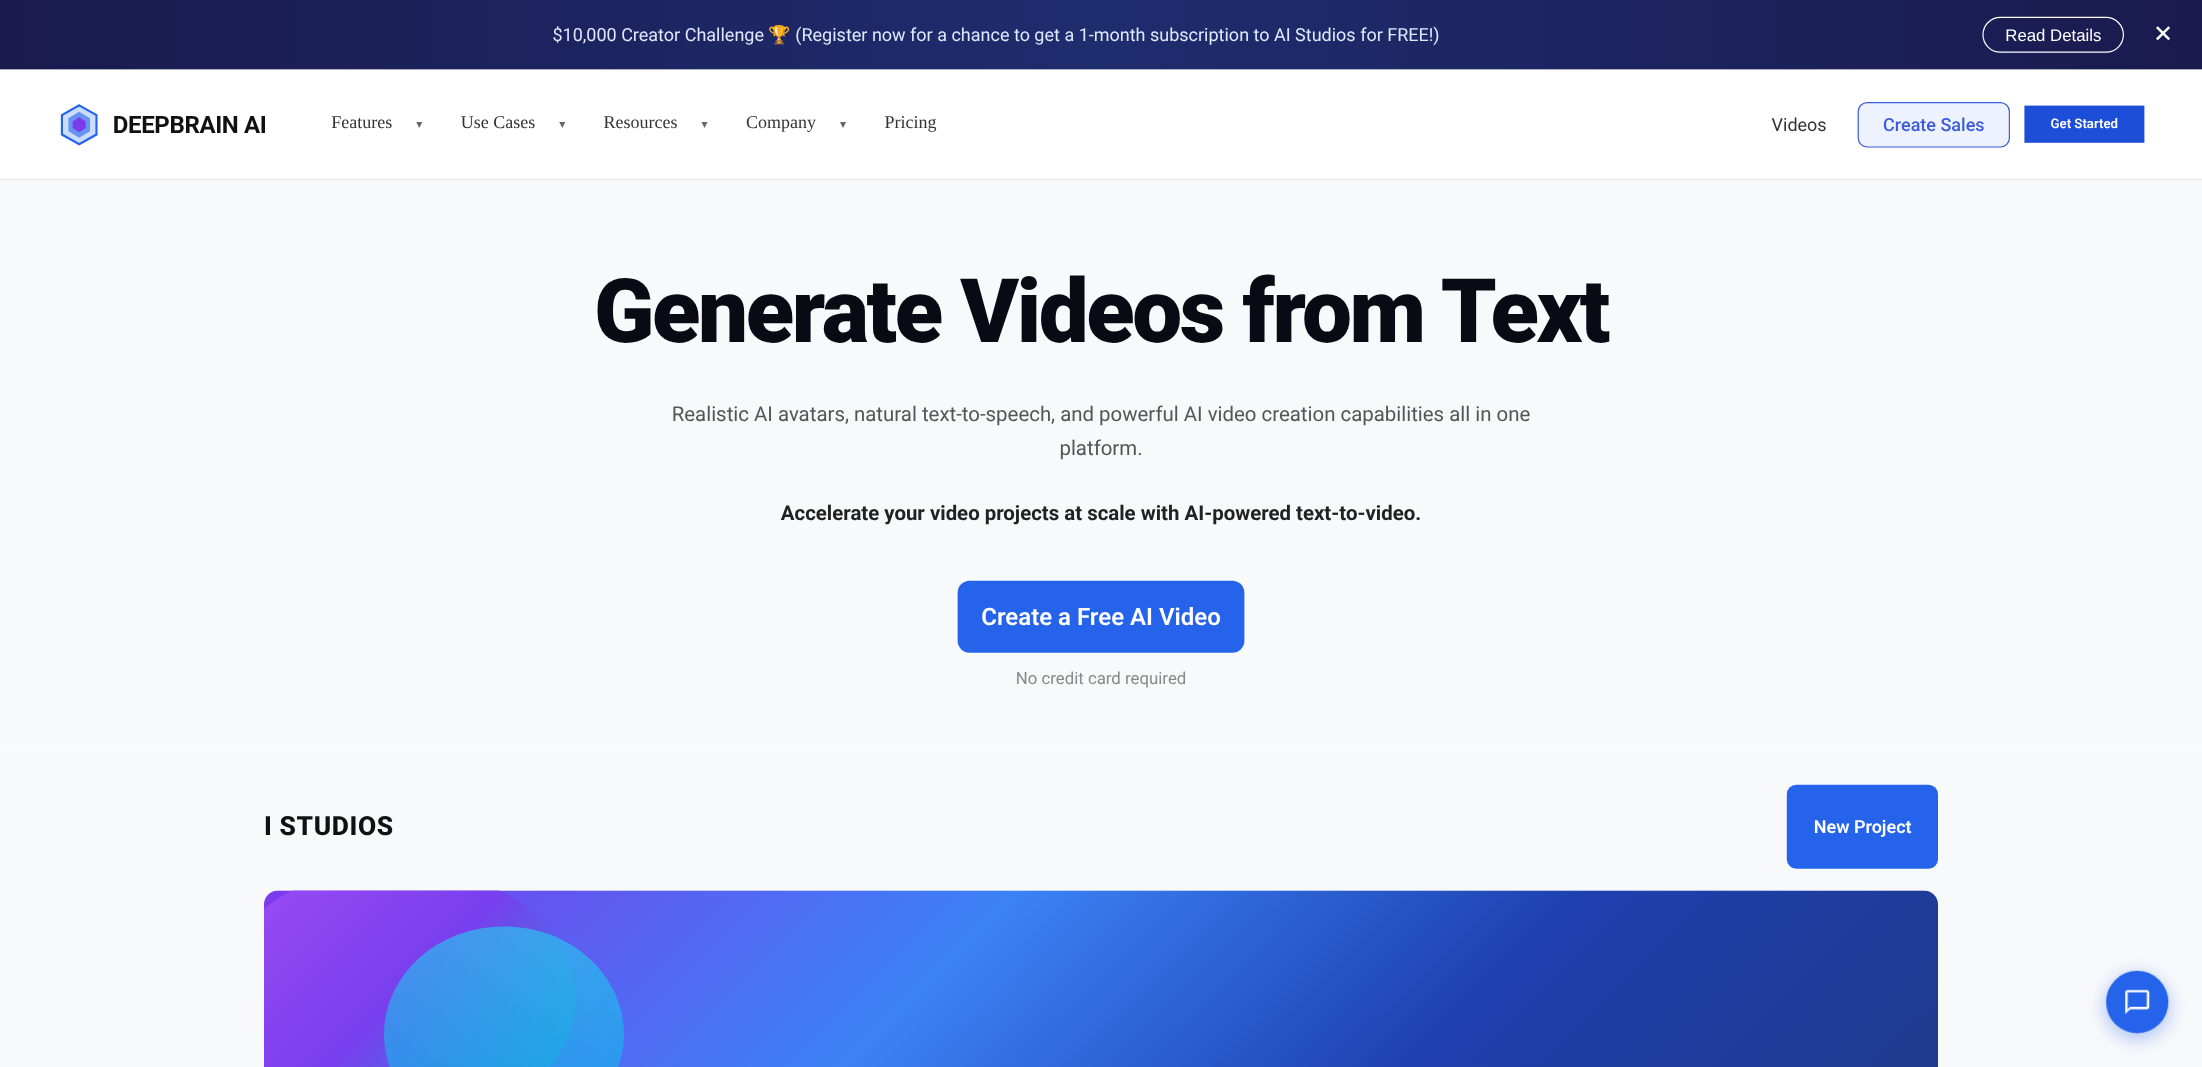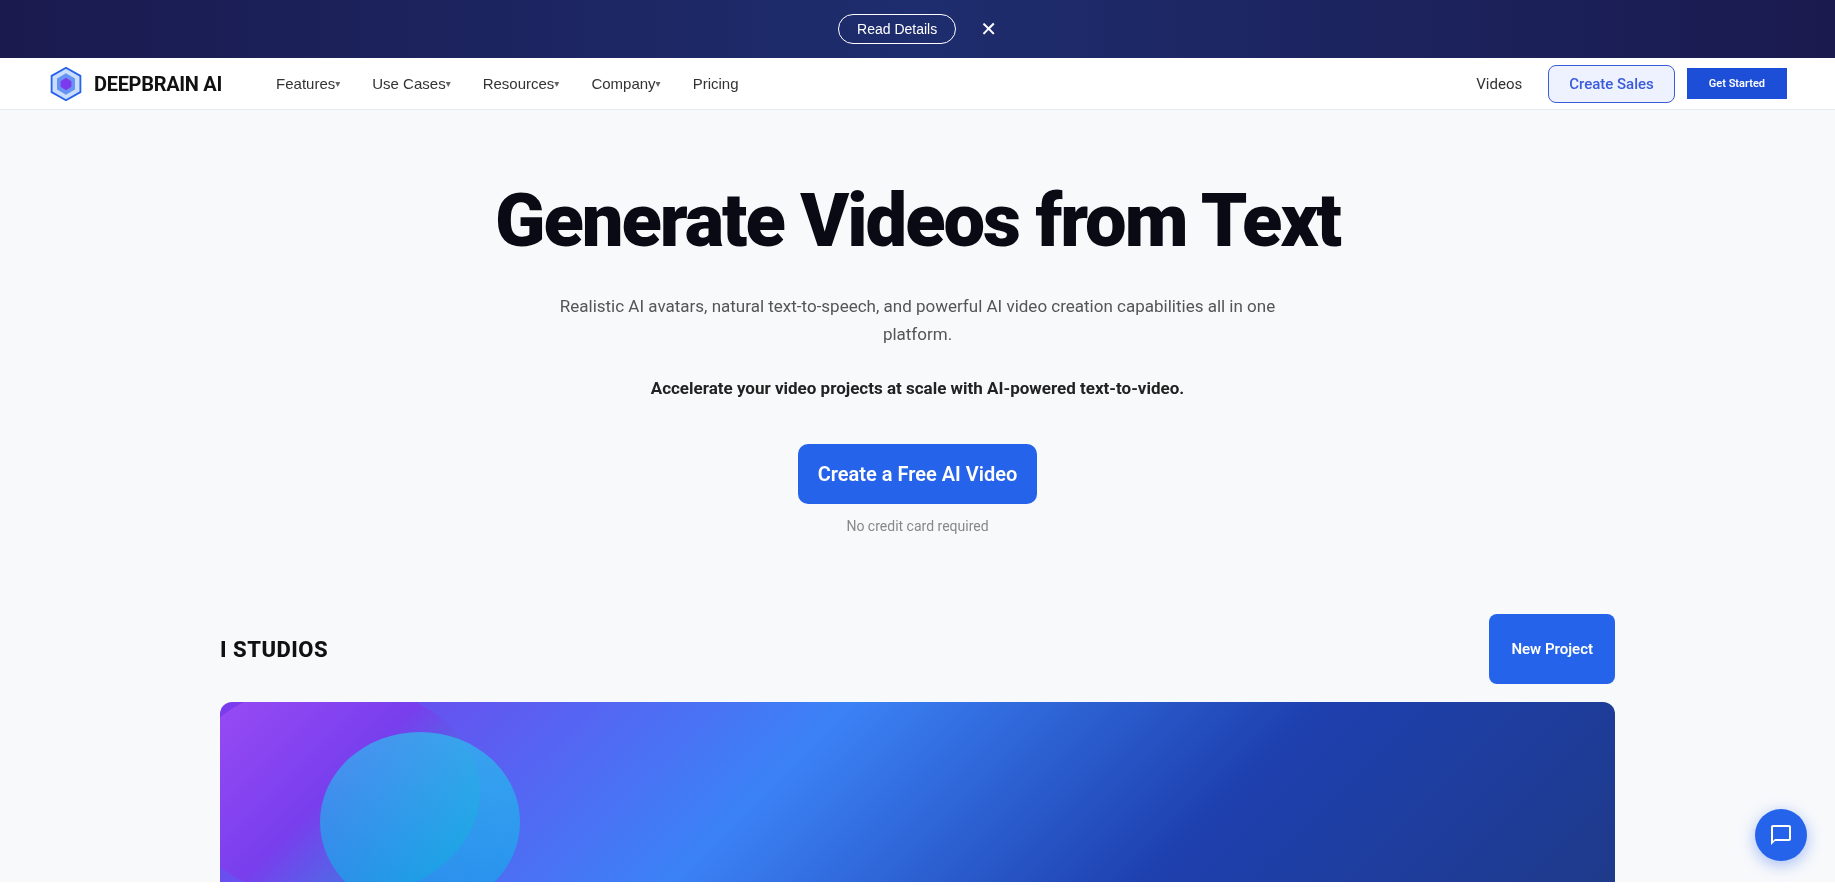--- a/index.html
+++ b/index.html
@@ -40,21 +40,21 @@
       font-size: 20px;
       cursor: pointer;
       margin-left: 8px;
       line-height: 1;
     }
 
     
     .navbar {
       display: flex;
       padding: 0 48px;
-      height: 52px;
+      height: 92px;
       border-bottom: 1px solid #e8eaf0;
       background: #fff;
       position: relative;
     }
     .logo {
       display: flex;
       align-items: center;
       gap: 10px;
       text-decoration: none;
       margin-right: 40px;
@@ -71,30 +71,30 @@
     }
     .nav-links {
       display: flex;
       align-items: center;
       gap: 4px;
       flex: 1;
     }
     .nav-item {
       display: flex;
       align-items: center;
-      gap: 0;
+      gap: 20px;
       padding: 8px 14px;
       font-size: 15px;
       color: #333;
       cursor: pointer;
       border-radius: 6px;
       transition: background 0.15s;
       background: none;
       border: none;
-      font-family: Liberation Sans, sans-serif;
+      font-family: Liberation Serif, serif;
     }
     .nav-chevron {
       font-size: 10px;
       color: #666;
     }
     .nav-right {
       display: flex;
       align-items: center;
       gap: 12px;
     }
@@ -256,20 +256,21 @@
       cursor: pointer;
       box-shadow: 0 4px 16px rgba(37,99,235,0.4);
       z-index: 999;
     }
     .chat-bubble svg { width: 24px; height: 24px; fill: #fff; }
   </style>
 </head>
 <body>
 
 <div class="banner">
+  <span class="banner-text">$10,000 Creator Challenge 🏆 (Register now for a chance to get a 1-month subscription to AI Studios for FREE!)</span>
   <button class="banner-read-details">Read Details</button>
   <button class="banner-close">✕</button>
 </div>
 
 <nav class="navbar">
   <a class="logo" href="#">
 
     <svg class="logo-icon" viewBox="0 0 40 40" fill="none" xmlns="http://www.w3.org/2000/svg">
       <polygon points="20,2 36,11 36,29 20,38 4,29 4,11" fill="#4f8ef7" opacity="0.3"></polygon>
       <polygon points="20,2 36,11 36,29 20,38 4,29 4,11" fill="none" stroke="#2563eb" stroke-width="2"></polygon>

